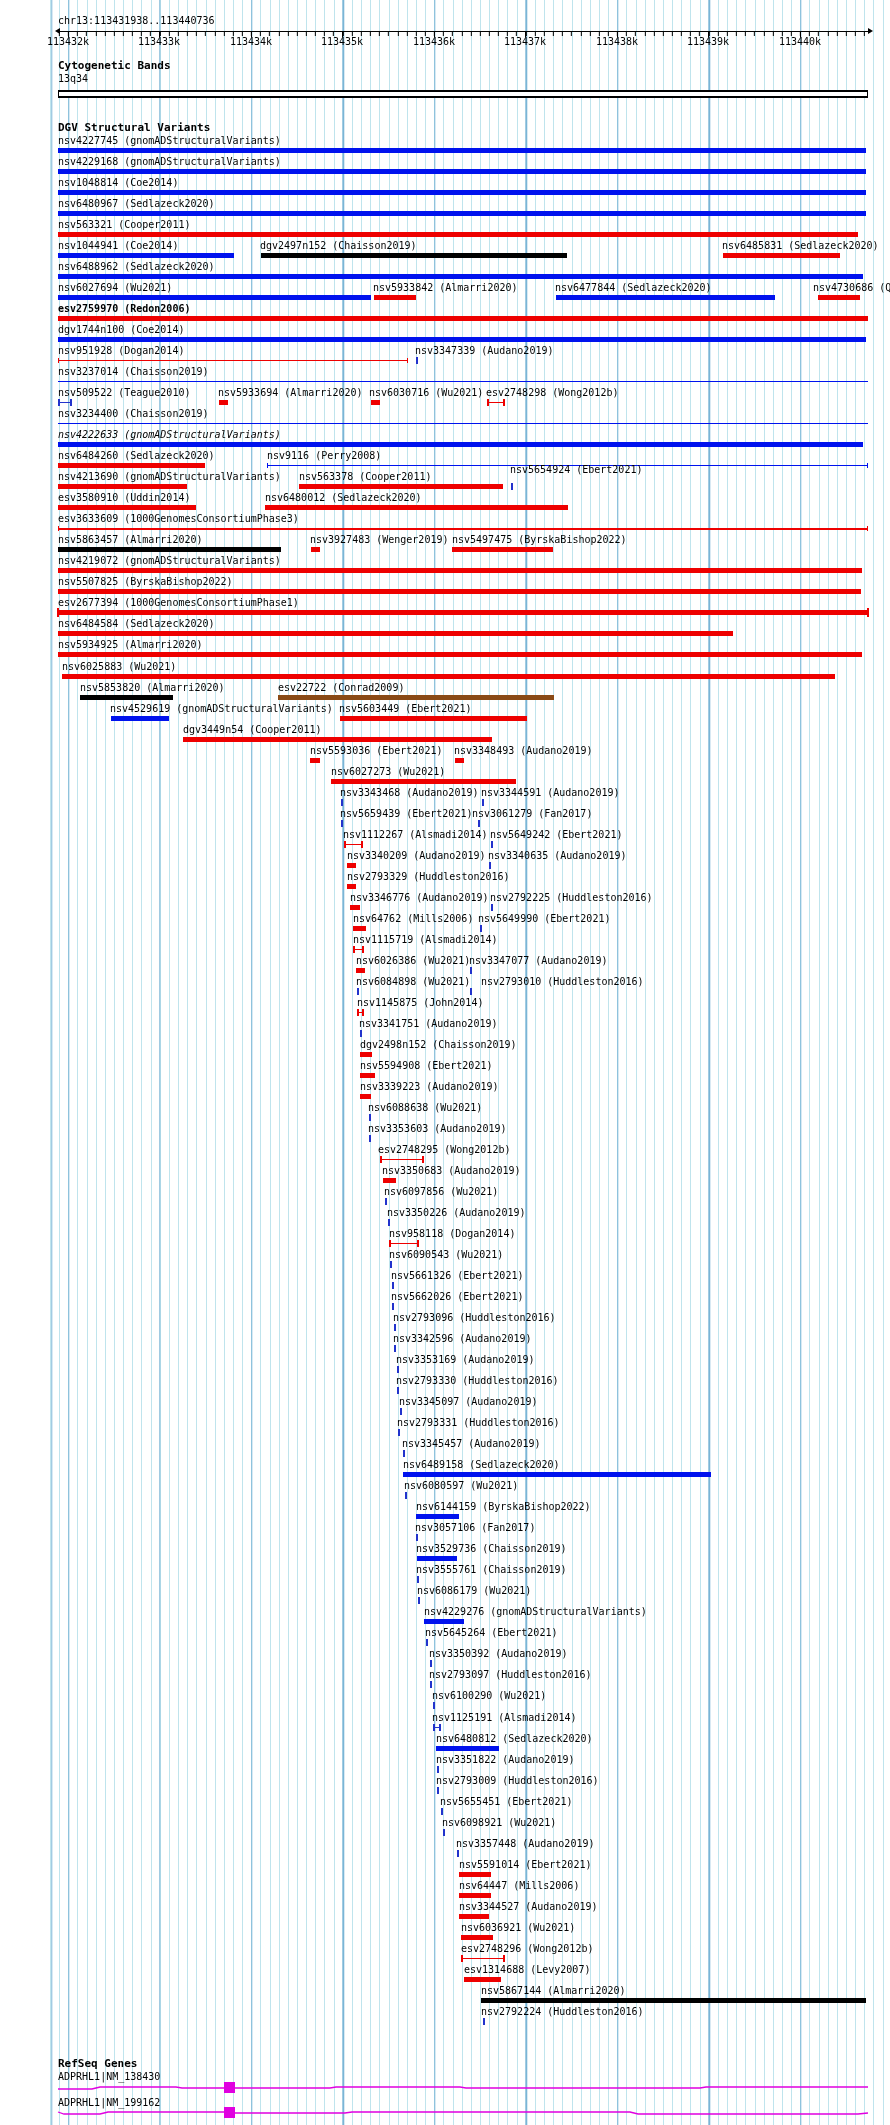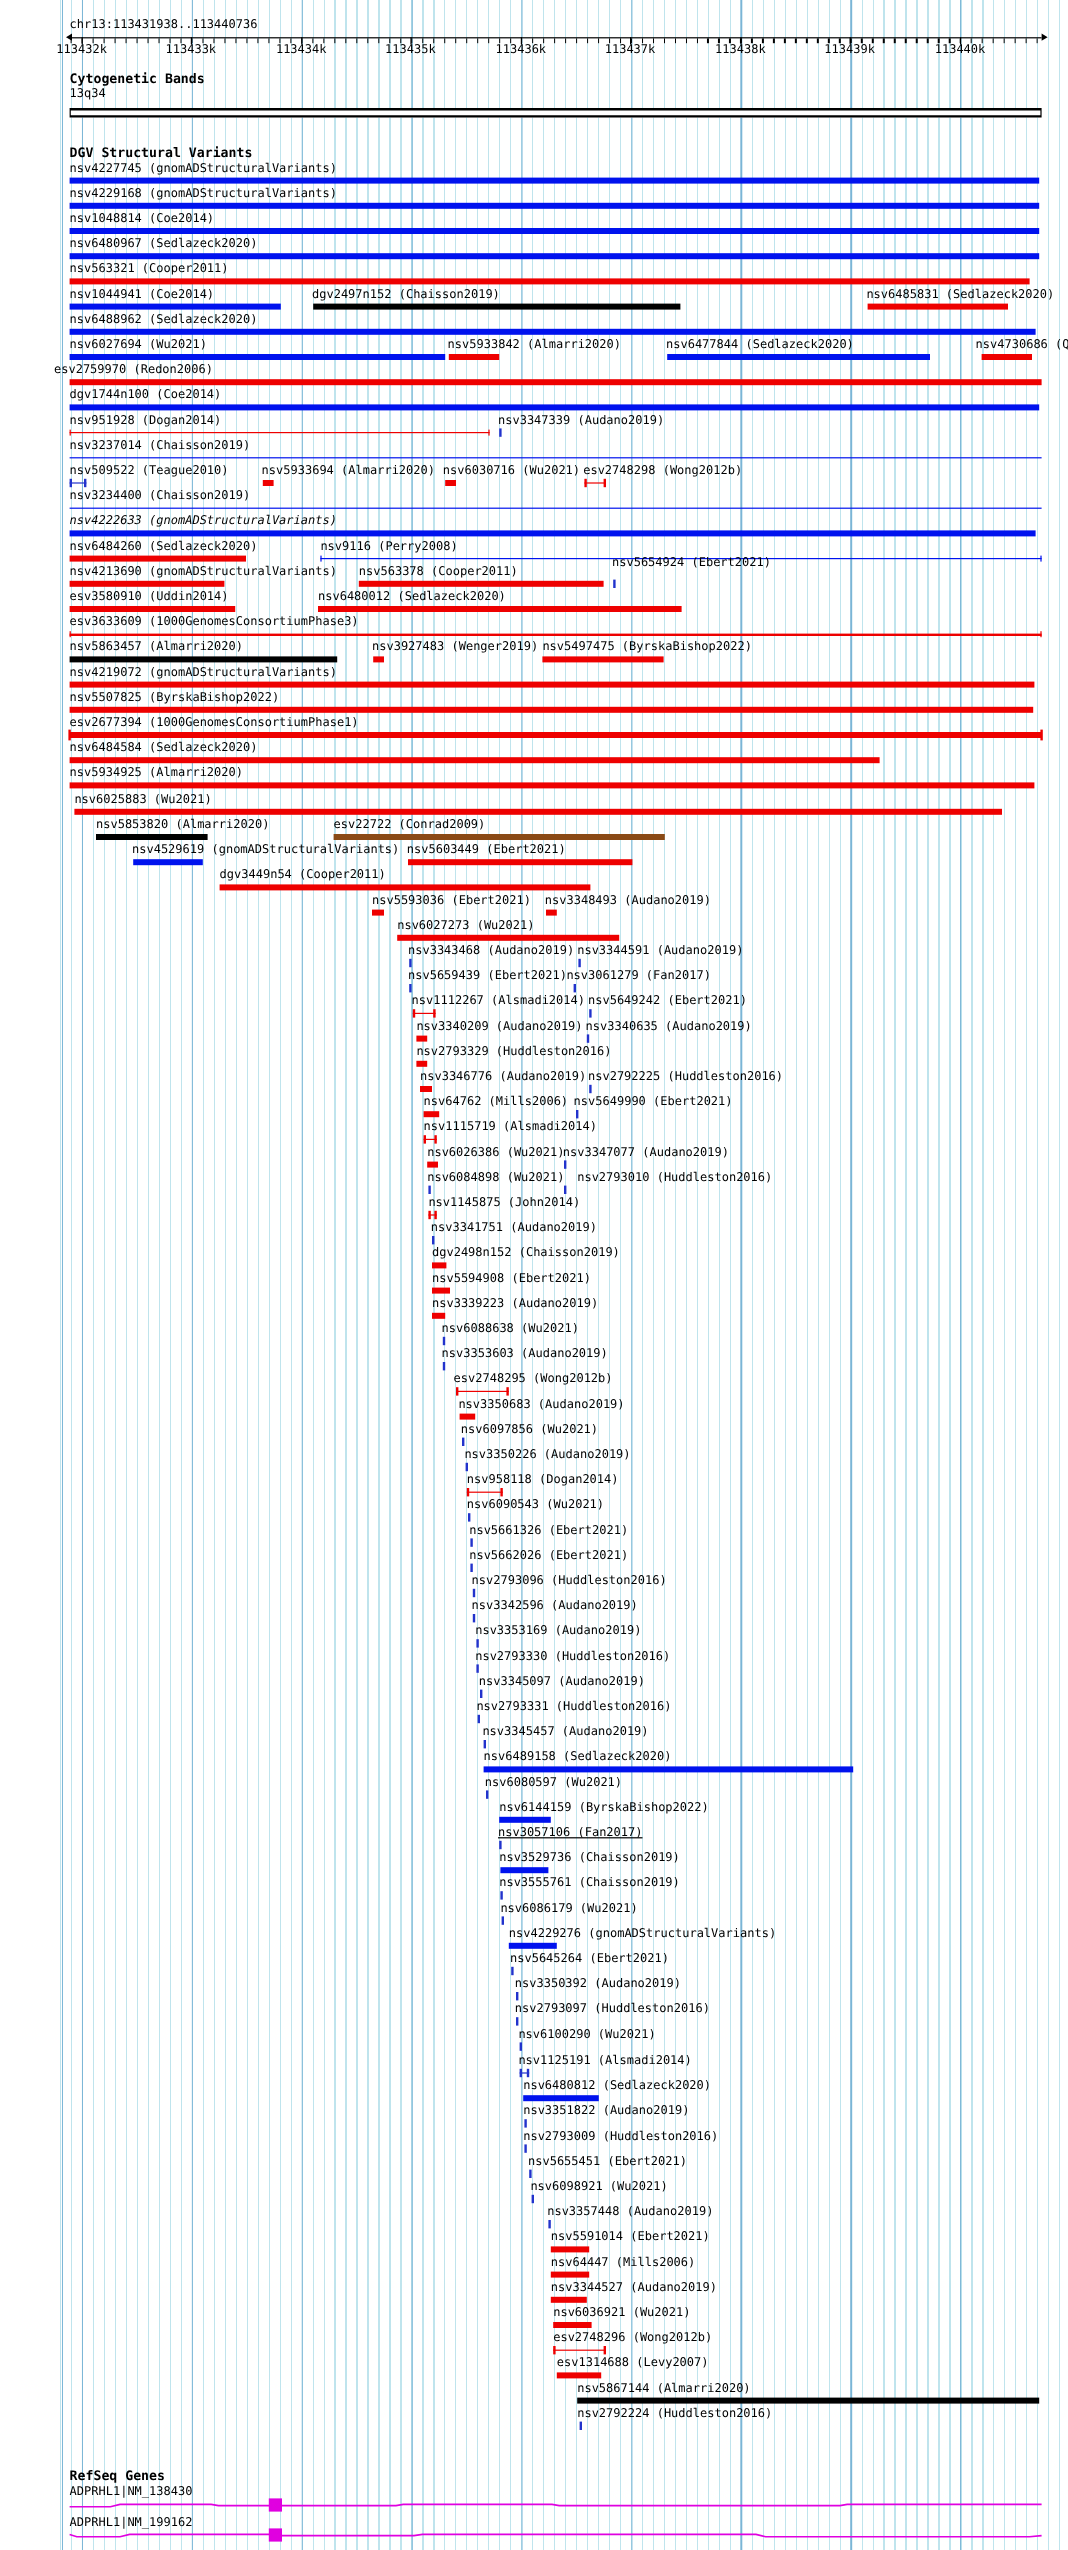--- a/index.html
+++ b/index.html
@@ -87,21 +87,21 @@
     <div class="feature-label" style="left: 58px; top: 262px;">nsv6488962 (Sedlazeck2020)</div>
     <div class="glyph bar" style="left: 58px; top: 274px; width: 805px; background: rgb(0, 18, 238);"></div>
     <div class="feature-label" style="left: 58px; top: 283px;">nsv6027694 (Wu2021)</div>
     <div class="glyph bar" style="left: 58px; top: 295px; width: 313px; background: rgb(0, 18, 238);"></div>
     <div class="feature-label" style="left: 373px; top: 283px;">nsv5933842 (Almarri2020)</div>
     <div class="glyph bar" style="left: 374px; top: 295px; width: 42px; background: rgb(238, 0, 0);"></div>
     <div class="feature-label" style="left: 555px; top: 283px;">nsv6477844 (Sedlazeck2020)</div>
     <div class="glyph bar" style="left: 556px; top: 295px; width: 219px; background: rgb(0, 18, 238);"></div>
     <div class="feature-label" style="left: 813px; top: 283px;">nsv4730686 (Q</div>
     <div class="glyph bar" style="left: 818px; top: 295px; width: 42px; background: rgb(238, 0, 0);"></div>
-    <div class="feature-label" style="left: 45px; top: 304px;">esv2759970 (Redon2006)</div>
+    <div class="feature-label" style="left: 58px; top: 304px; font-weight: bold;">esv2759970 (Redon2006)</div>
     <div class="glyph bar" style="left: 58px; top: 316px; width: 810px; background: rgb(238, 0, 0);"></div>
     <div class="feature-label" style="left: 58px; top: 325px;">dgv1744n100 (Coe2014)</div>
     <div class="glyph bar" style="left: 58px; top: 337px; width: 808px; background: rgb(0, 18, 238);"></div>
     <div class="feature-label" style="left: 58px; top: 346px;">nsv951928 (Dogan2014)</div>
     <div class="glyph" style="left: 58px; top: 360px; width: 350px; height: 1px; background: rgb(238, 0, 0);"></div>
     <div class="capline" style="left: 58px; top: 358px; width: 1px; height: 5px; background: rgb(238, 0, 0);"></div>
     <div class="capline" style="left: 407px; top: 358px; width: 1px; height: 5px; background: rgb(238, 0, 0);"></div>
     <div class="feature-label" style="left: 415px; top: 346px;">nsv3347339 (Audano2019)</div>
     <div class="glyph tickmark" style="left: 416px; top: 357px; background: rgb(34, 51, 204);"></div>
     <div class="feature-label" style="left: 58px; top: 367px;">nsv3237014 (Chaisson2019)</div>
@@ -267,21 +267,21 @@
     <div class="feature-label" style="left: 397px; top: 1418px;">nsv2793331 (Huddleston2016)</div>
     <div class="glyph tickmark" style="left: 398px; top: 1429px; background: rgb(34, 51, 204);"></div>
     <div class="feature-label" style="left: 402px; top: 1439px;">nsv3345457 (Audano2019)</div>
     <div class="glyph tickmark" style="left: 403px; top: 1450px; background: rgb(34, 51, 204);"></div>
     <div class="feature-label" style="left: 403px; top: 1460px;">nsv6489158 (Sedlazeck2020)</div>
     <div class="glyph bar" style="left: 403px; top: 1472px; width: 308px; background: rgb(0, 18, 238);"></div>
     <div class="feature-label" style="left: 404px; top: 1481px;">nsv6080597 (Wu2021)</div>
     <div class="glyph tickmark" style="left: 405px; top: 1492px; background: rgb(34, 51, 204);"></div>
     <div class="feature-label" style="left: 416px; top: 1502px;">nsv6144159 (ByrskaBishop2022)</div>
     <div class="glyph bar" style="left: 416px; top: 1514px; width: 43px; background: rgb(0, 18, 238);"></div>
-    <div class="feature-label" style="left: 415px; top: 1523px; text-decoration: underline;">nsv3057106 (Fan2017)</div>
+    <div class="feature-label" style="left: 415px; top: 1523px;">nsv3057106 (Fan2017)</div>
     <div class="glyph tickmark" style="left: 416px; top: 1534px; background: rgb(34, 51, 204);"></div>
     <div class="feature-label" style="left: 416px; top: 1544px;">nsv3529736 (Chaisson2019)</div>
     <div class="glyph bar" style="left: 417px; top: 1556px; width: 40px; background: rgb(0, 18, 238);"></div>
     <div class="feature-label" style="left: 416px; top: 1565px;">nsv3555761 (Chaisson2019)</div>
     <div class="glyph tickmark" style="left: 417px; top: 1576px; background: rgb(34, 51, 204);"></div>
     <div class="feature-label" style="left: 417px; top: 1586px;">nsv6086179 (Wu2021)</div>
     <div class="glyph tickmark" style="left: 418px; top: 1597px; background: rgb(34, 51, 204);"></div>
     <div class="feature-label" style="left: 424px; top: 1607px;">nsv4229276 (gnomADStructuralVariants)</div>
     <div class="glyph bar" style="left: 424px; top: 1619px; width: 40px; background: rgb(0, 18, 238);"></div>
     <div class="feature-label" style="left: 425px; top: 1628px;">nsv5645264 (Ebert2021)</div>

